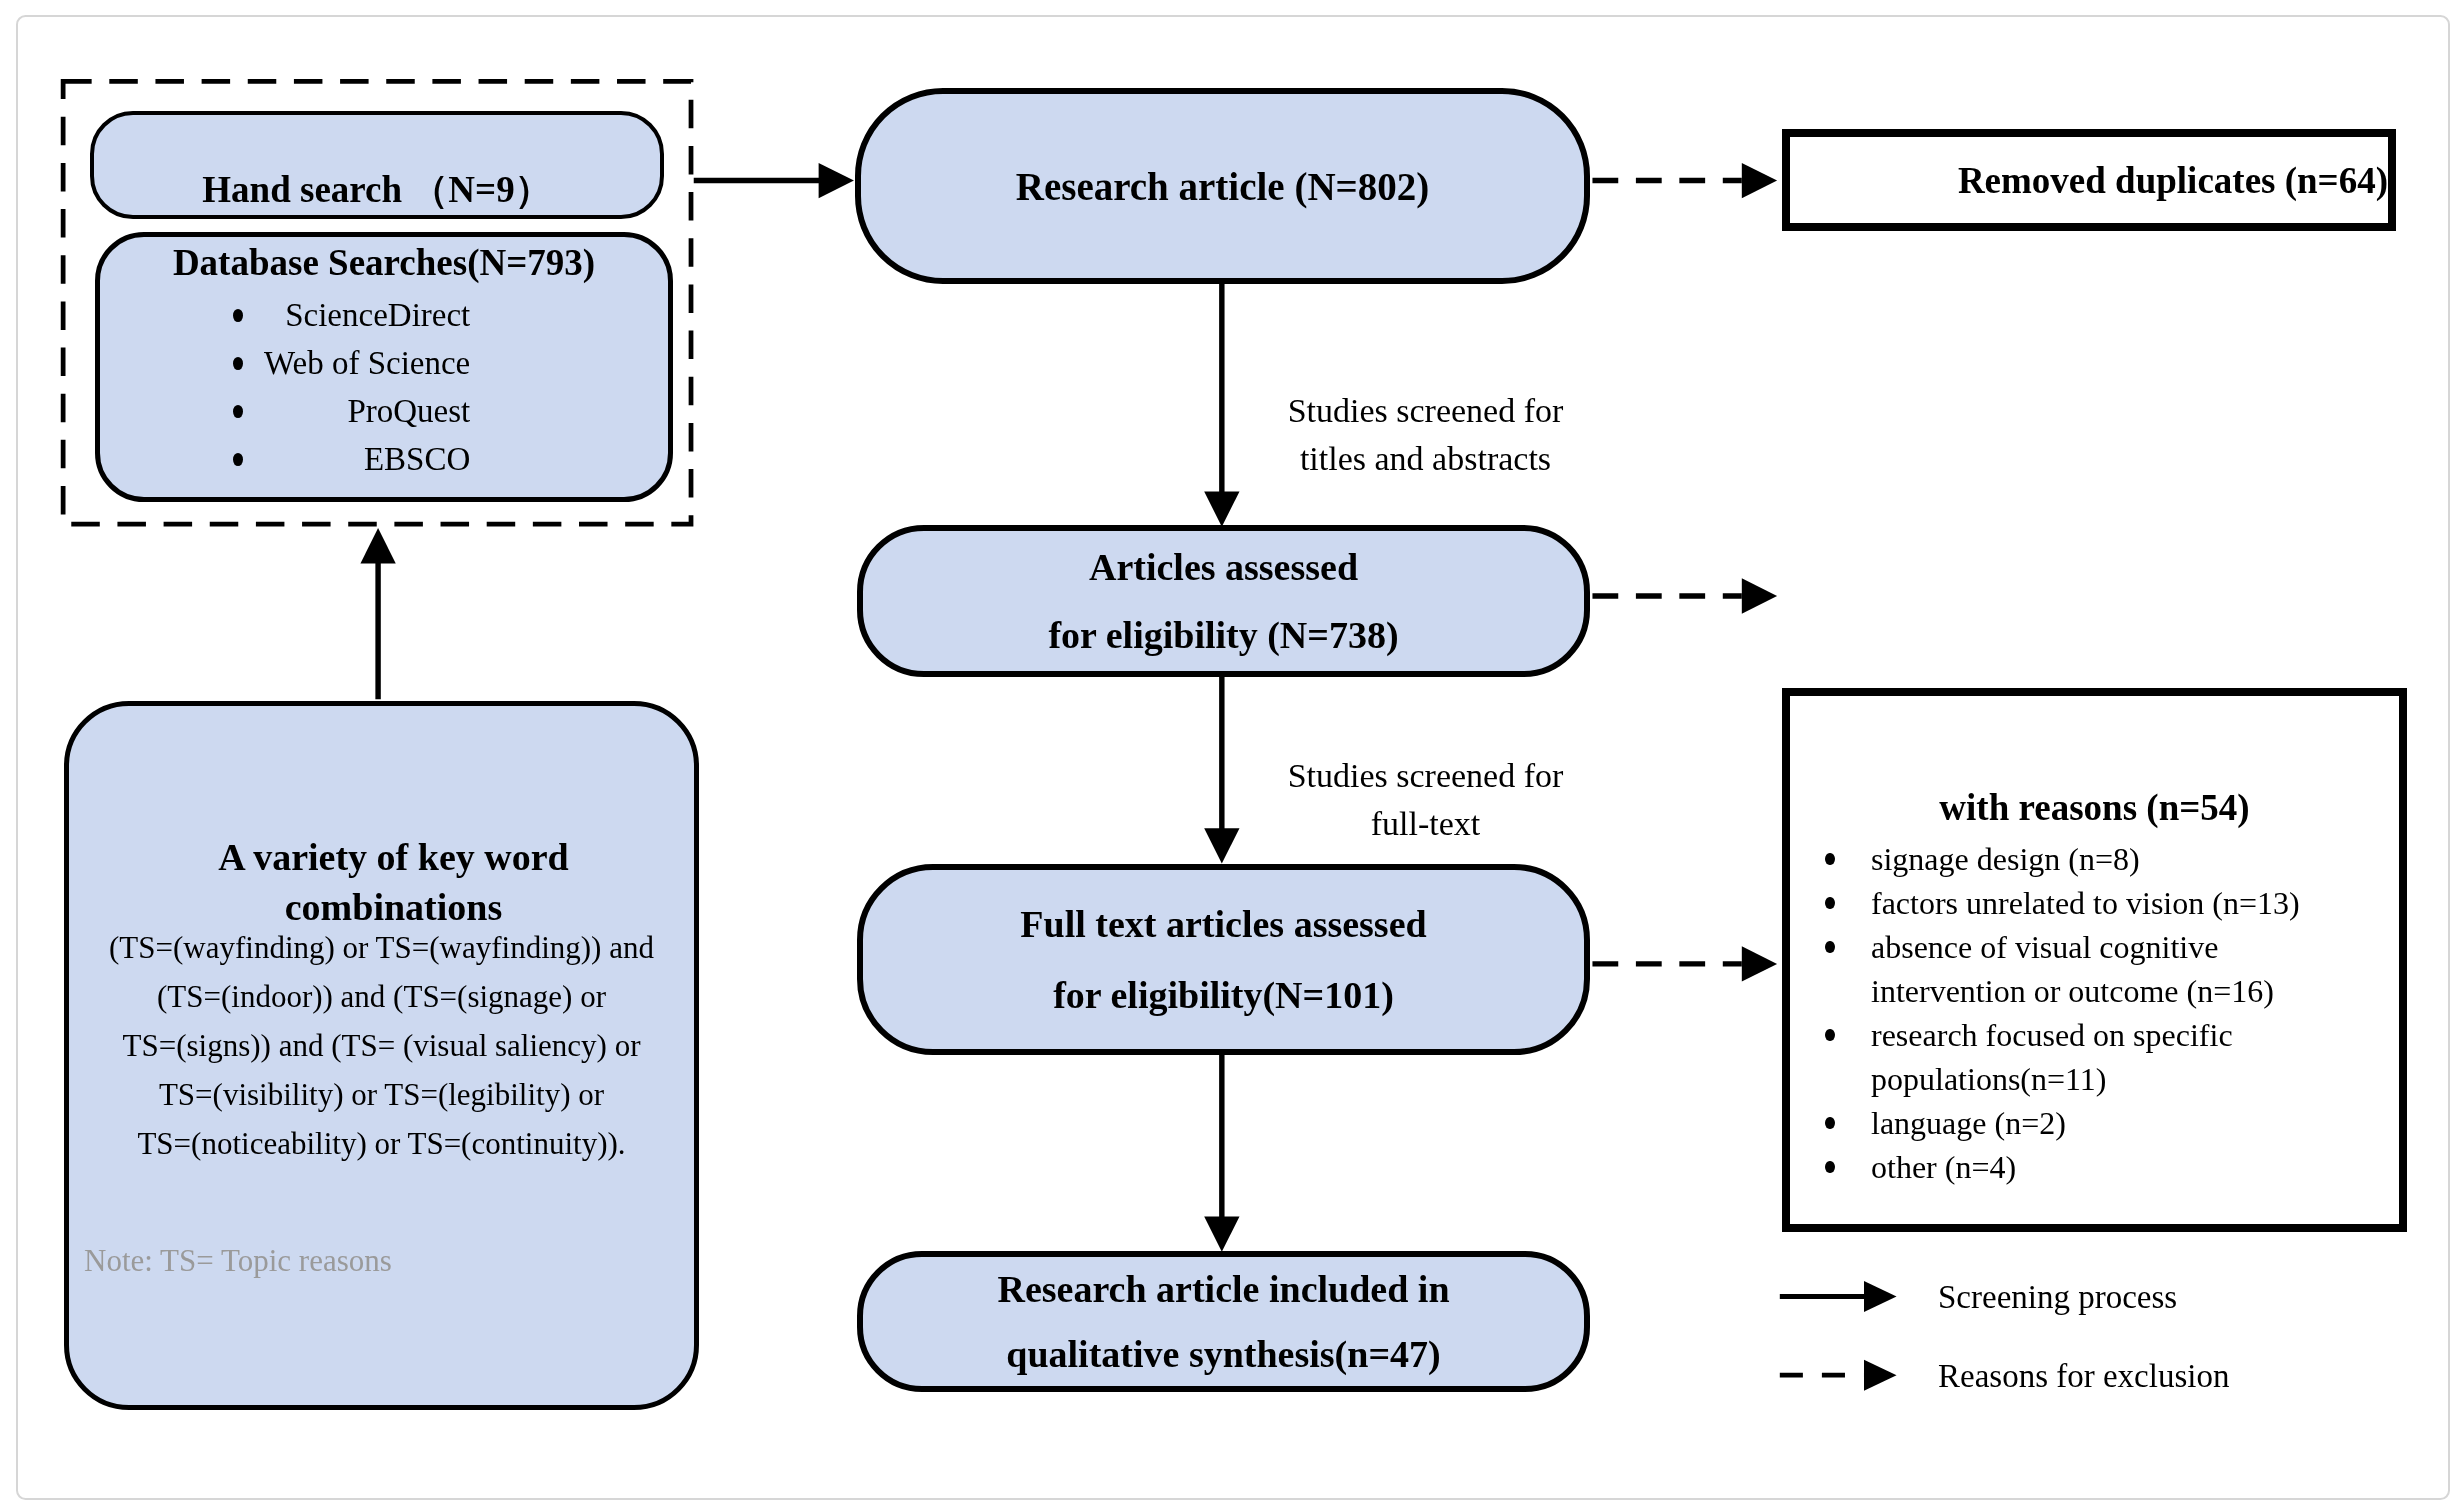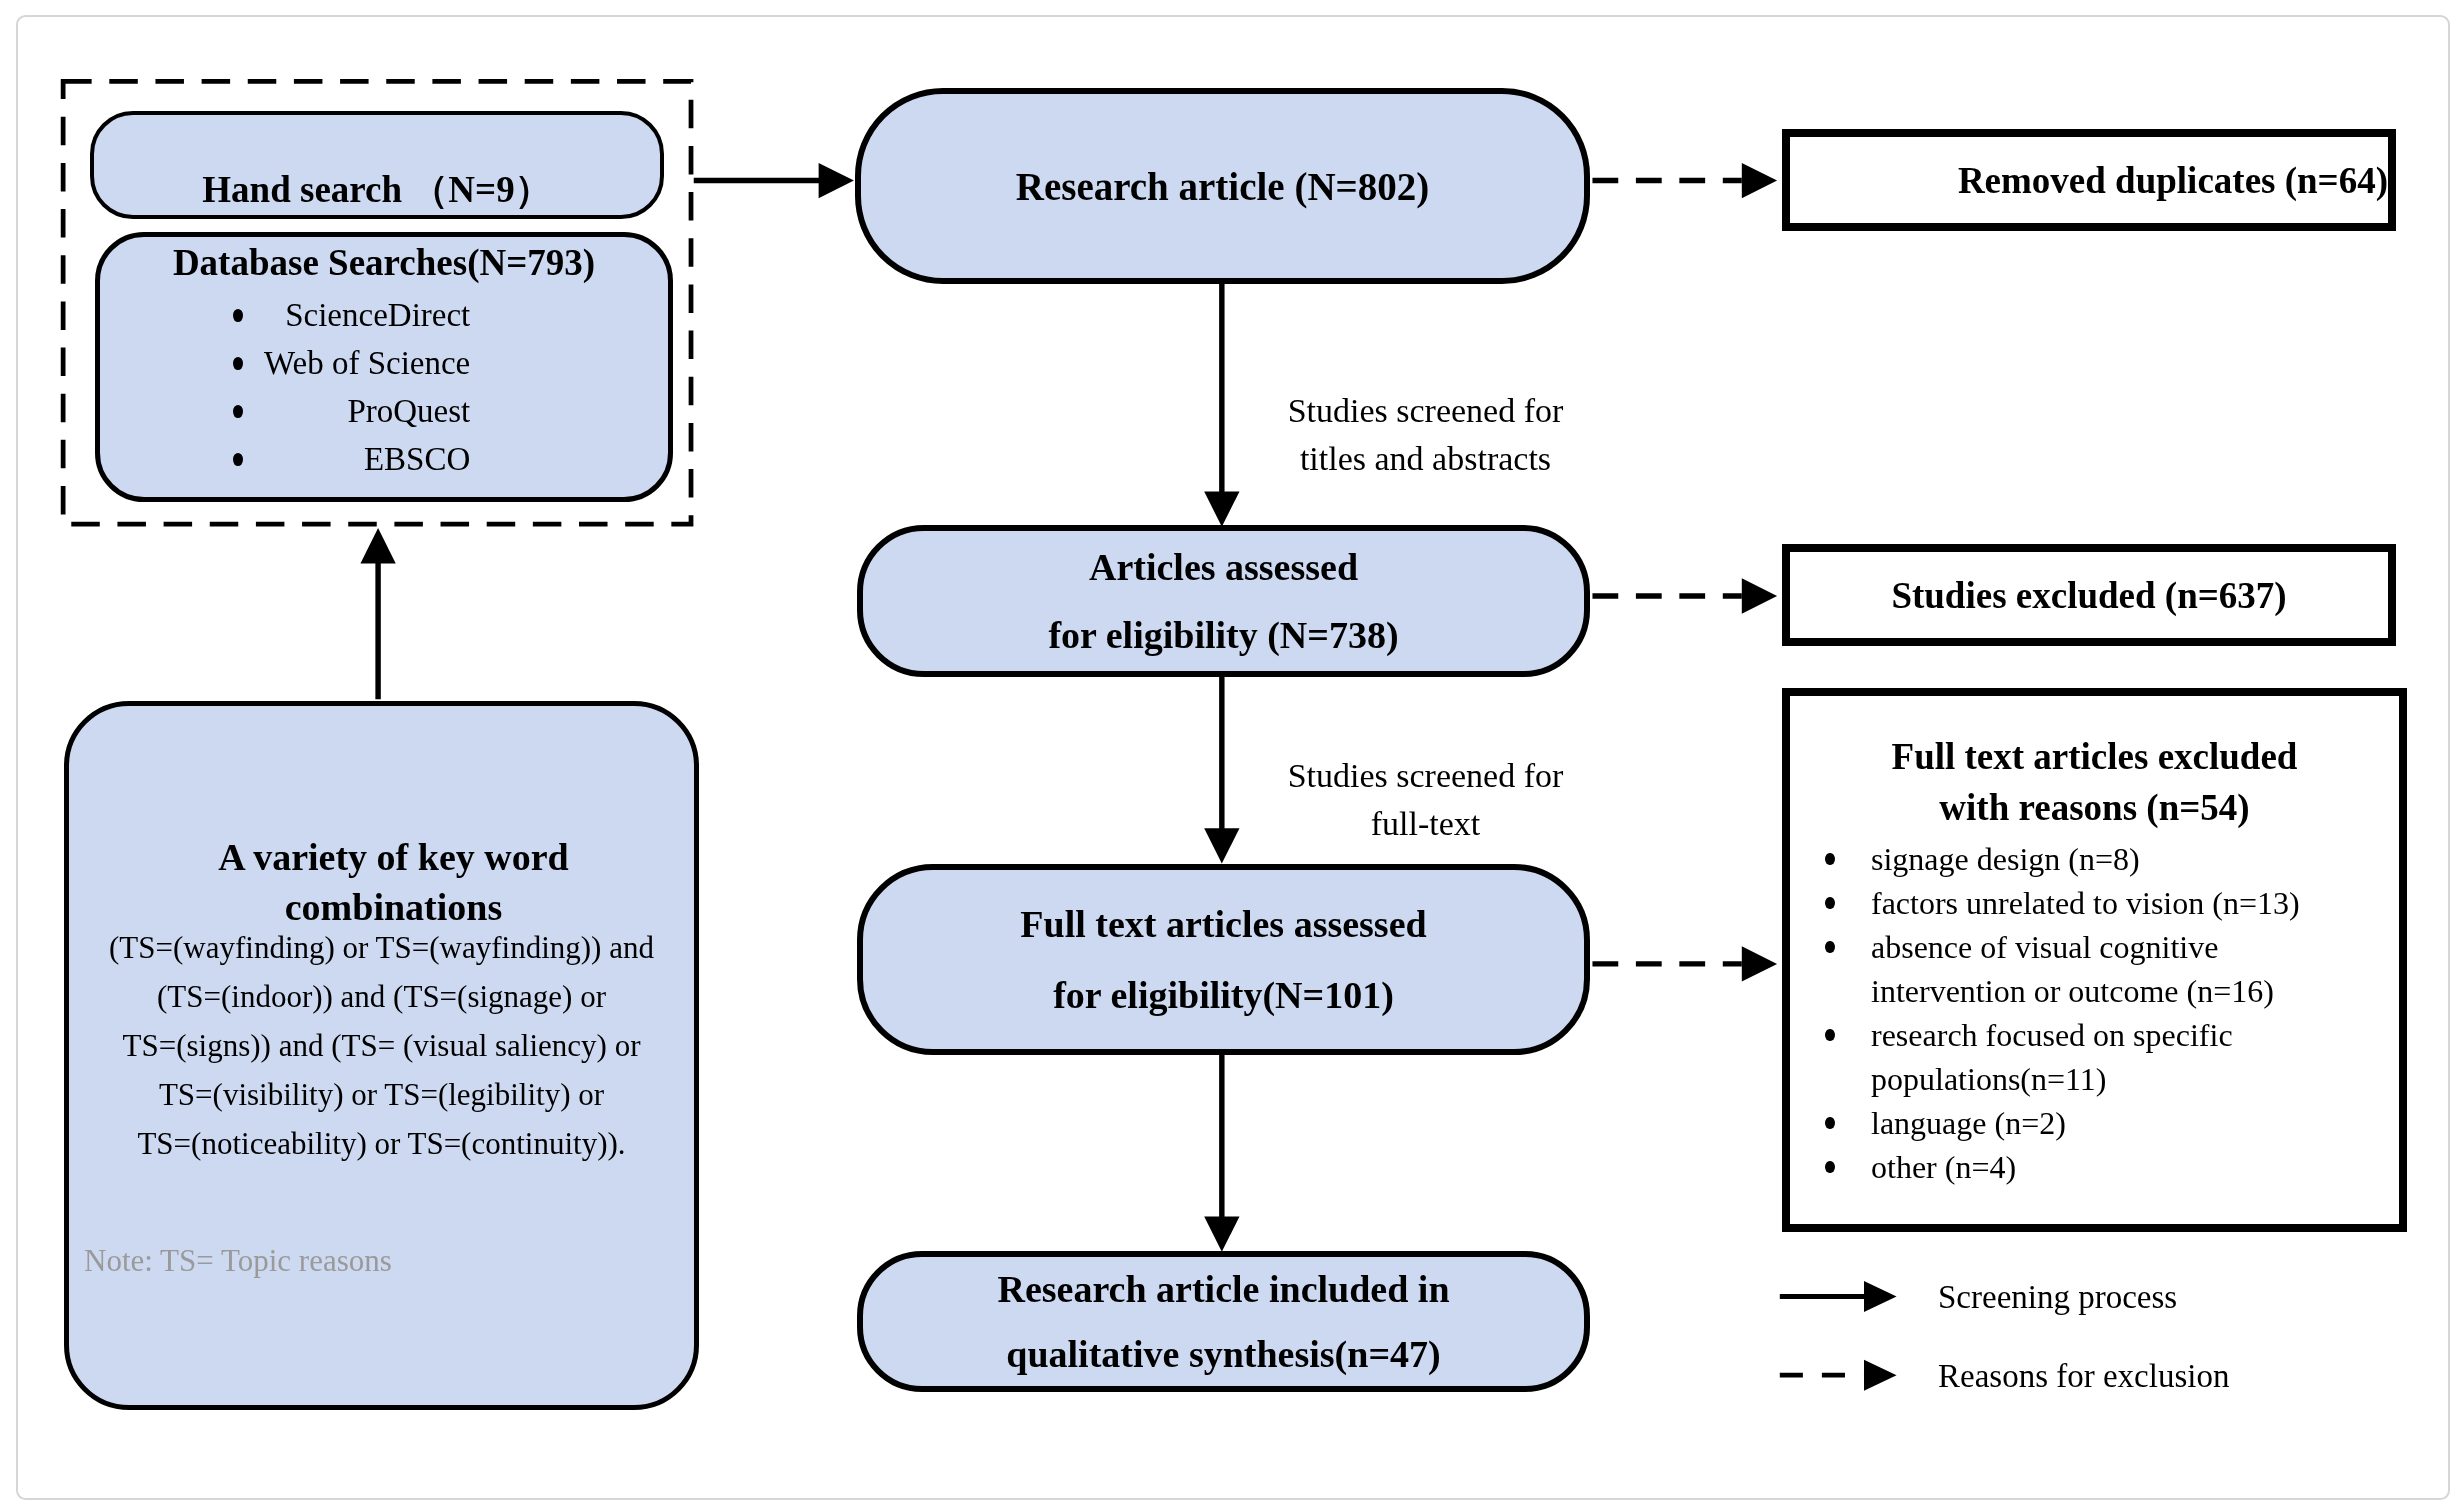--- a/index.html
+++ b/index.html
@@ -147,26 +147,22 @@
   </div>
   <div class="edge-label el2">
     <div>Studies screened for</div>
     <div>full-text</div>
   </div>
 
   <div class="rect dup-rect">
     <span>Removed duplicates (n=64)</span>
   </div>
 
-  <div class="rect excl-rect">
-    <span>Studies excluded (n=637)</span>
-  </div>
 
   <div class="reasons-rect">
-    <div class="reasons-title rt1">Full text articles excluded</div>
     <div class="reasons-title rt2">with reasons (n=54)</div>
     <div class="reason-lines">
       <div class="reason-line bulleted">signage design (n=8)</div>
       <div class="reason-line bulleted">factors unrelated to vision (n=13)</div>
       <div class="reason-line bulleted">absence of visual cognitive</div>
       <div class="reason-line">intervention or outcome (n=16)</div>
       <div class="reason-line bulleted">research focused on specific</div>
       <div class="reason-line">populations(n=11)</div>
       <div class="reason-line bulleted">language (n=2)</div>
       <div class="reason-line bulleted">other (n=4)</div>

